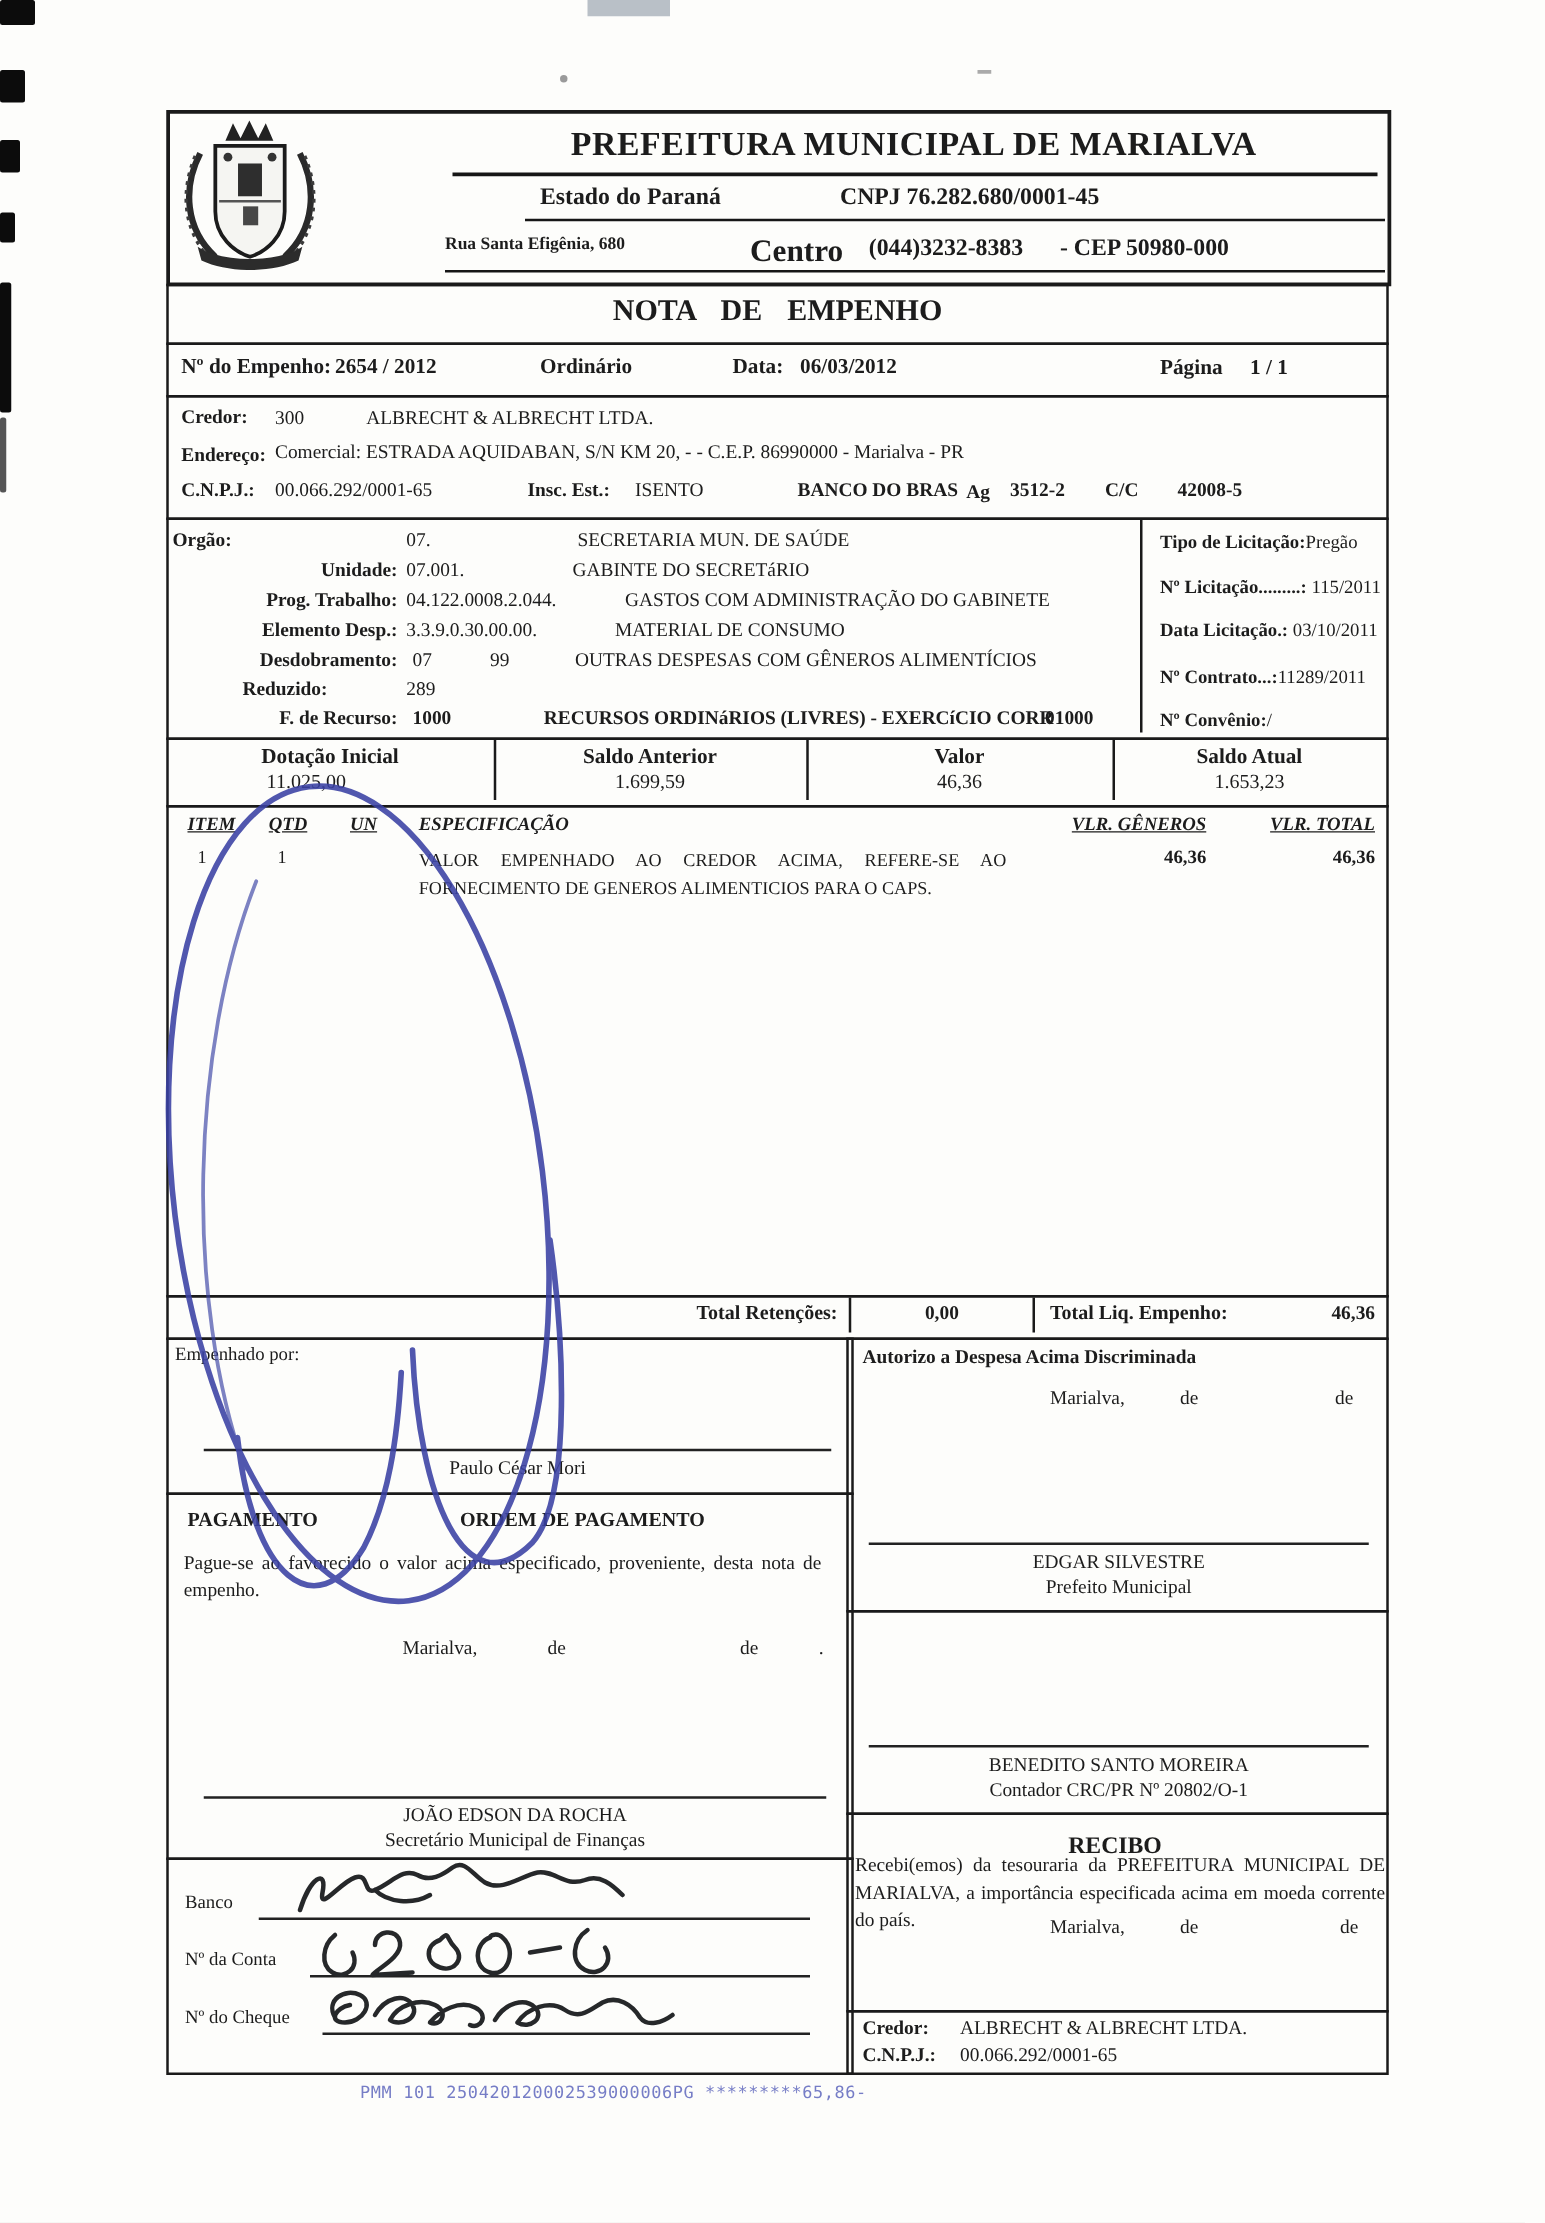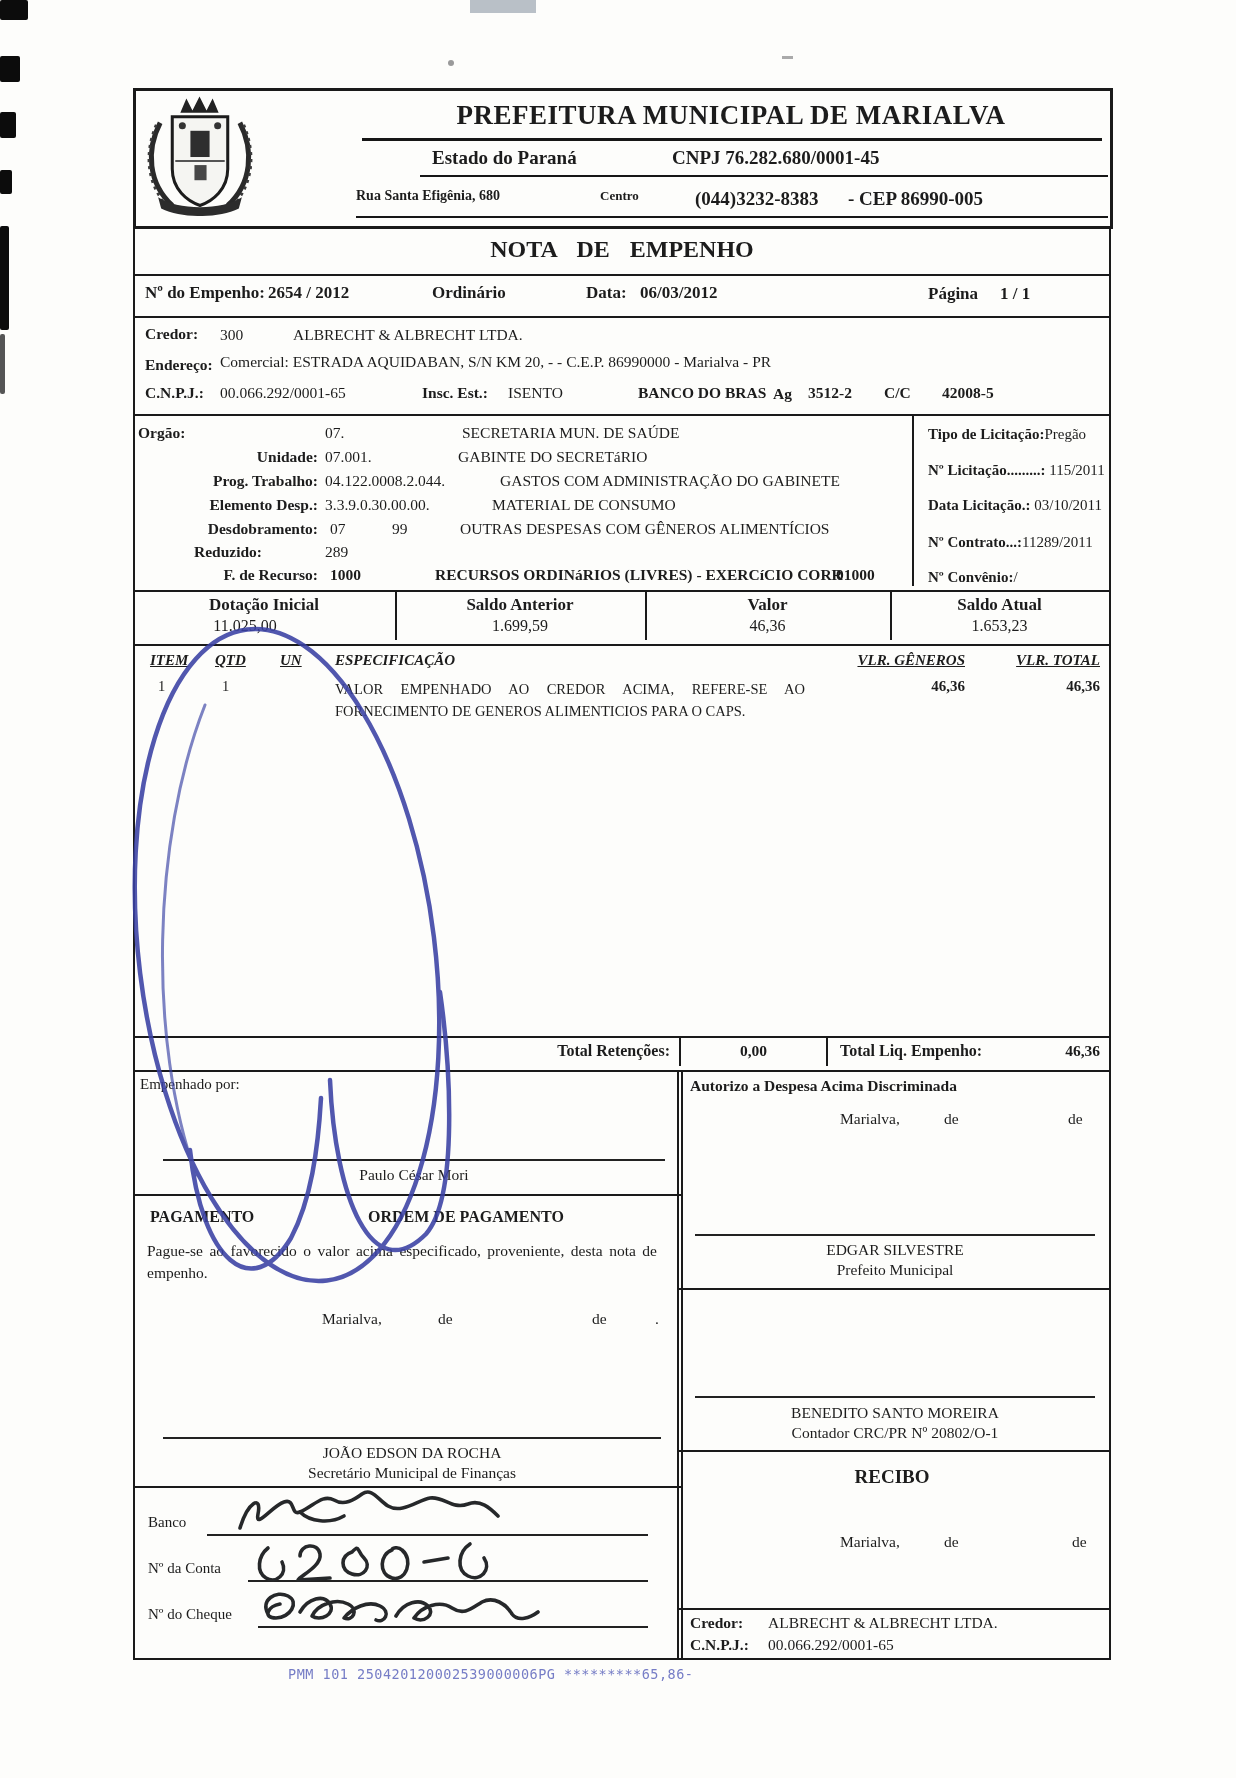--- a/index.html
+++ b/index.html
@@ -56,23 +56,23 @@
   </div>
 
   <div class="abs b ctr" style="left:360px;top:100px;width:742px;font-size:27px;letter-spacing:.5px">PREFEITURA MUNICIPAL DE MARIALVA</div>
   <div class="rule" style="left:362px;top:138px;width:740px"></div>
 
   <div class="abs b" style="left:432px;top:147px;font-size:19px">Estado do Paraná</div>
   <div class="abs b" style="left:672px;top:147px;font-size:19px">CNPJ 76.282.680/0001-45</div>
   <div class="rule thin" style="left:420px;top:175px;width:688px"></div>
 
   <div class="abs b" style="left:356px;top:188px;font-size:14px">Rua Santa Efigênia, 680</div>
-  <div class="abs b" style="left:600px;top:188px;font-size:13px">Centro</div>
+  <div class="abs b" style="left:600px;top:188px;font-size:25px">Centro</div>
   <div class="abs b" style="left:695px;top:188px;font-size:19px">(044)3232-8383</div>
-  <div class="abs b" style="left:848px;top:188px;font-size:19px">-  CEP 86990-005</div>
+  <div class="abs b" style="left:848px;top:188px;font-size:19px">-  CEP 50980-000</div>
   <div class="rule thin" style="left:356px;top:216px;width:752px"></div>
 
   <div class="box" style="left:133px;top:227px;width:974px;height:45px"></div>
   <div class="abs b ctr" style="left:133px;top:236px;width:978px;font-size:24px;word-spacing:14px">NOTA  DE  EMPENHO</div>
 
   <div class="box" style="left:133px;top:274px;width:974px;height:40px"></div>
   <div class="abs b f17" style="left:145px;top:283px">Nº do Empenho:</div>
   <div class="abs b f17" style="left:268px;top:283px">2654 / 2012</div>
   <div class="abs b f17" style="left:432px;top:283px">Ordinário</div>
   <div class="abs b f17" style="left:586px;top:283px">Data:</div>
@@ -206,20 +206,21 @@
   <div class="abs f155 ctr" style="left:695px;top:1241px;width:400px">EDGAR SILVESTRE</div>
   <div class="abs f155 ctr" style="left:695px;top:1261px;width:400px">Prefeito Municipal</div>
 
   <div class="box" style="left:677px;top:1288px;width:430px;height:160px"></div>
   <div class="sig" style="left:695px;top:1396px;width:400px"></div>
   <div class="abs f155 ctr" style="left:695px;top:1404px;width:400px">BENEDITO SANTO MOREIRA</div>
   <div class="abs f155 ctr" style="left:695px;top:1424px;width:400px">Contador CRC/PR Nº 20802/O-1</div>
 
   <div class="box" style="left:677px;top:1450px;width:430px;height:156px"></div>
   <div class="abs b ctr" style="left:677px;top:1466px;width:430px;font-size:19px">RECIBO</div>
+  <div class="abs f155 just" style="left:684px;top:1482px;width:424px;line-height:22px">Recebi(emos) da tesouraria da PREFEITURA MUNICIPAL DE MARIALVA, a importância especificada acima em moeda corrente do país.</div>
   <div class="abs f155" style="left:840px;top:1533px">Marialva,</div>
   <div class="abs f155" style="left:944px;top:1533px">de</div>
   <div class="abs f155" style="left:1072px;top:1533px">de</div>
 
   <div class="box" style="left:677px;top:1608px;width:430px;height:48px"></div>
   <div class="abs b f155" style="left:690px;top:1614px">Credor:</div>
   <div class="abs f155" style="left:768px;top:1614px">ALBRECHT &amp; ALBRECHT LTDA.</div>
   <div class="abs b f155" style="left:690px;top:1636px">C.N.P.J.:</div>
   <div class="abs f155" style="left:768px;top:1636px">00.066.292/0001-65</div>
 

